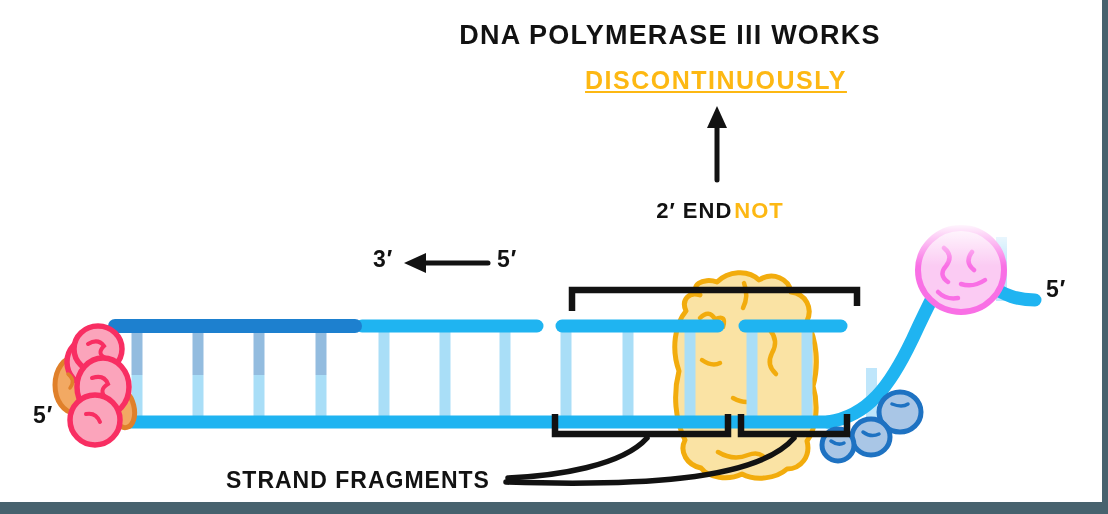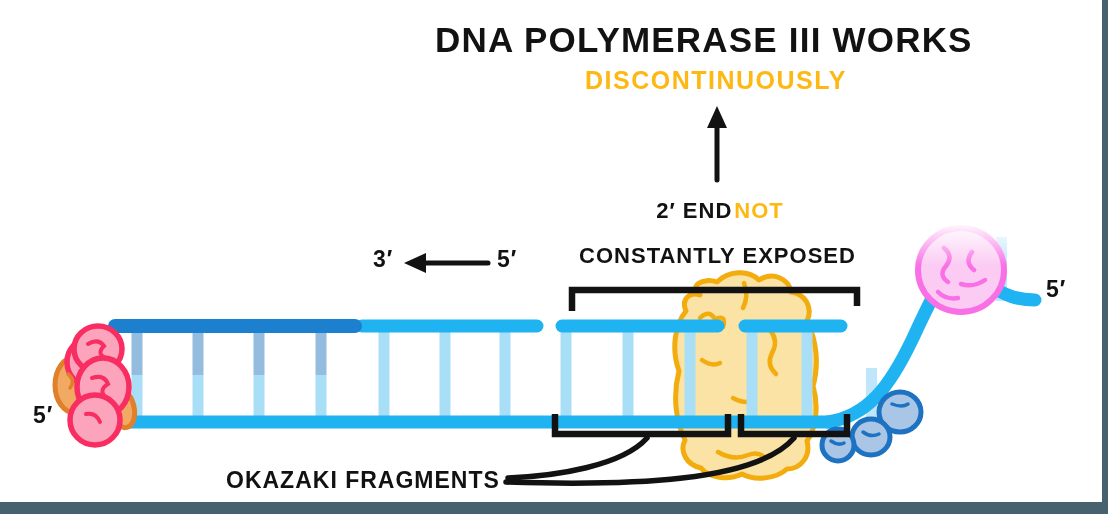--- a/index.html
+++ b/index.html
@@ -6,22 +6,22 @@
   .stage{
     position:relative;width:1108px;height:514px;background:#ffffff;overflow:hidden;
     font-family:"Liberation Sans","DejaVu Sans",sans-serif;
   }
   svg.art{position:absolute;left:0;top:0;}
   .lbl{
     position:absolute;font-weight:700;color:#121212;letter-spacing:1px;
     white-space:nowrap;line-height:1;
   }
   .center{text-align:center;}
-  .t1{font-size:35px;letter-spacing:1.2px;}
-  .t2{font-size:25px;color:var(--accent-orange-text);letter-spacing:1.5px;}
+  .t1{font-size:27px;letter-spacing:1.2px;}
+  .t2{font-size:25px;color:var(--accent-orange-text);letter-spacing:1.5px;text-decoration:underline;}
   .t3{font-size:22px;}
   .t4{font-size:23px;}
   .orange{color:var(--accent-orange-text);margin-left:2px;}
   .frame-bottom{position:absolute;left:0;top:502px;width:1108px;height:12px;background:var(--frame);}
   .frame-right{position:absolute;left:1102px;top:0;width:6px;height:514px;background:var(--frame);}
 
   
   .yellow-blob{fill:var(--blob-yellow-fill);stroke:var(--blob-yellow-outline);stroke-width:5;stroke-linejoin:round;}
   .yellow-squiggle{fill:none;stroke:var(--blob-yellow-outline);stroke-width:4.5;stroke-linecap:round;}
   .rung-light{fill:var(--rung-light);}
@@ -167,26 +167,25 @@
       <polygon class="arrow-head" points="404,263 426,253 426,273"></polygon>
     </g>
   </svg>
 
   <div class="lbl t1 center" style="left:435px;top:22px;width:470px;">DNA POLYMERASE III WORKS</div>
   <div class="lbl t2 center" style="left:556px;top:68px;width:320px;">DISCONTINUOUSLY</div>
 
   <div class="lbl t3 center" style="left:600px;top:200px;width:240px;">
     <span>2′ END</span><span class="orange">NOT</span>
   </div>
-  <div class="lbl t3 center" style="left:565px;top:245px;width:305px;">CONSTANTLY EXPOSED</div>
 
   <div class="lbl t4" style="left:373px;top:248px;">3′</div>
   <div class="lbl t4" style="left:497px;top:248px;">5′</div>
 
 
   <div class="lbl t4" style="left:33px;top:404px;">5′</div>
   <div class="lbl t4" style="left:1046px;top:278px;">5′</div>
 
-  <div class="lbl t4" style="left:226px;top:469px;">OKAZAKI FRAGMENTS</div>
+  <div class="lbl t4" style="left:226px;top:469px;">STRAND FRAGMENTS</div>
 
   <div class="frame-bottom"></div>
   <div class="frame-right"></div>
 </div>
 
 </body></html>

